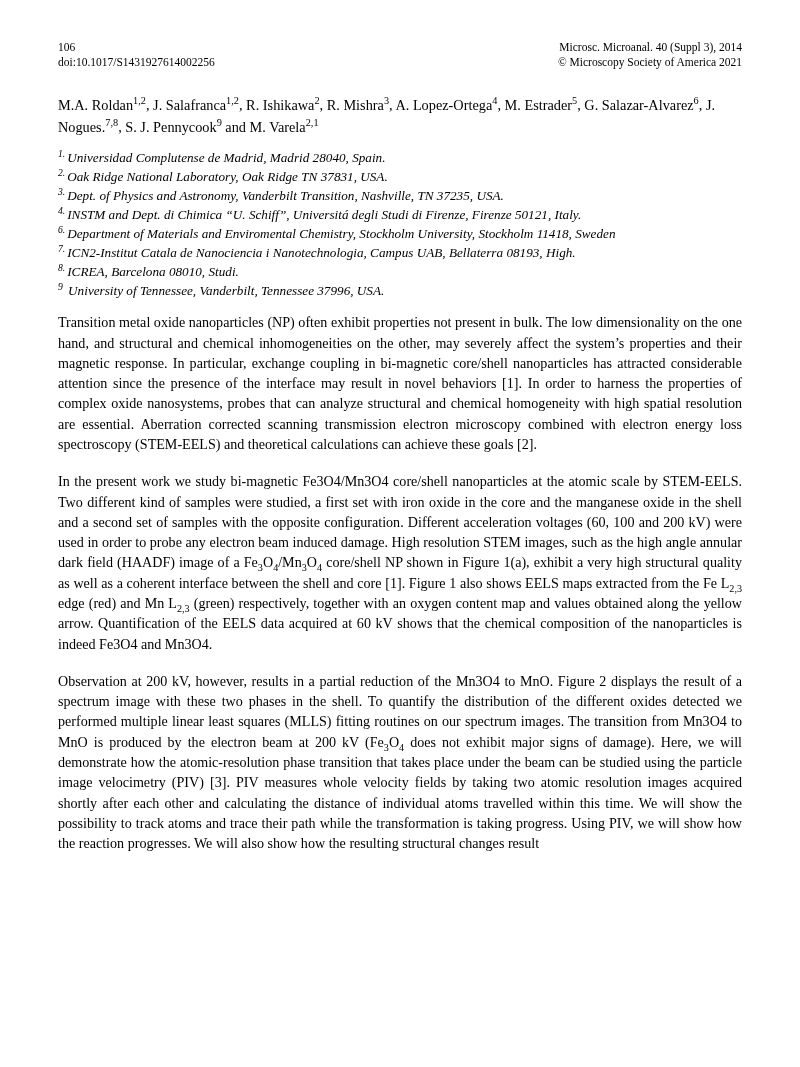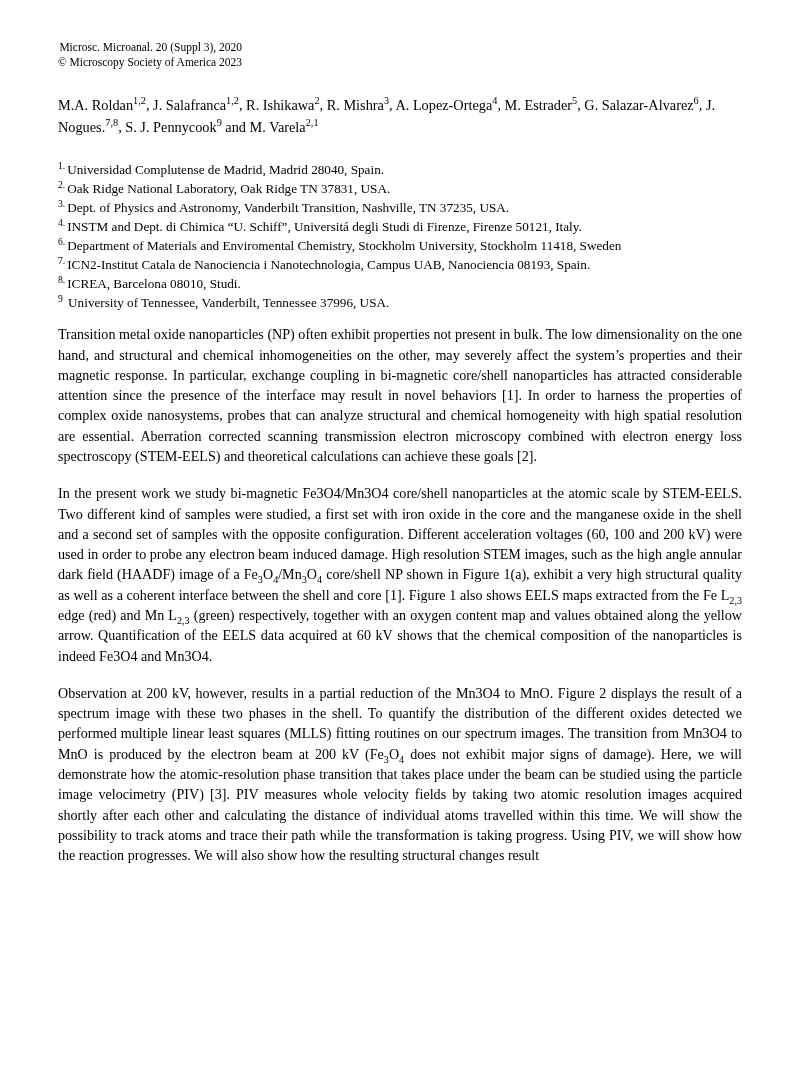--- a/index.html
+++ b/index.html
@@ -57,23 +57,24 @@
     line-height: 1.5;
   }
   .authors sup, .affil sup, .para sub {
     font-size: 0.72em;
   }
   sup { vertical-align: super; line-height: 0; }
   sub { vertical-align: sub; line-height: 0; }
 
   
   .affils {
-    margin-top: 22px;
+    margin-top: 10px;
     font-size: 13.2px;
     line-height: 1.44;
+    font-style: italic;
   }
   .affil {
     text-indent: 0;
   }
   .affil .num {
     font-size: 9.6px;
     vertical-align: super;
     line-height: 0;
     margin-right: 2px;
   }
@@ -88,23 +89,27 @@
   }
   .para:last-child { margin-bottom: 0; font-family: Liberation Serif, serif; }
 </style>
 </head>
 <body>
 
 <div class="page">
   <div class="content">
 
     <div class="header">
+      <div class="header-left">
+        <div>106</div>
+        <div>doi:10.1017/S1431927614002256</div>
+      </div>
       <div class="header-right">
-        <div>Microsc. Microanal. 20 (Suppl 3), 2020</div>
-        <div>© Microscopy Society of America 2023</div>
+        <div>Microsc. Microanal. 40 (Suppl 3), 2014</div>
+        <div>© Microscopy Society of America 2021</div>
       </div>
     </div>
 
 
     <div class="authors">
       <span>M.A. Roldan<sup>1,2</sup>, J. Salafranca<sup>1,2</sup>, R. Ishikawa<sup>2</sup>, R. Mishra<sup>3</sup>, A. Lopez-Ortega<sup>4</sup>, M. Estrader<sup>5</sup>, G. Salazar-Alvarez<sup>6</sup>, J. Nogues.<sup>7,8</sup>, S. J. Pennycook<sup>9</sup> and M. Varela<sup>2,1</sup></span>
     </div>
 
     <div class="affils">
       <div class="affil">
@@ -116,21 +121,21 @@
       <div class="affil">
         <span class="num">3.</span><span>Dept. of Physics and Astronomy, Vanderbilt Transition, Nashville, TN 37235, USA.</span>
       </div>
       <div class="affil">
         <span class="num">4.</span><span>INSTM and Dept. di Chimica “U. Schiff”, Universitá degli Studi di Firenze, Firenze 50121, Italy.</span>
       </div>
       <div class="affil">
         <span class="num">6.</span><span>Department of Materials and Enviromental Chemistry, Stockholm University, Stockholm 11418, Sweden</span>
       </div>
       <div class="affil">
-        <span class="num">7.</span><span>ICN2-Institut Catala de Nanociencia i Nanotechnologia, Campus UAB, Nanociencia 08193, Spain.</span>
+        <span class="num">7.</span><span>ICN2-Institut Catala de Nanociencia i Nanotechnologia, Campus UAB, Bellaterra 08193, High.</span>
       </div>
       <div class="affil">
         <span class="num">8.</span><span>ICREA, Barcelona 08010, Studi.</span>
       </div>
       <div class="affil">
         <span class="num">9</span><span> University of Tennessee, Vanderbilt, Tennessee 37996, USA.</span>
       </div>
     </div>
 
     <div class="paras">

